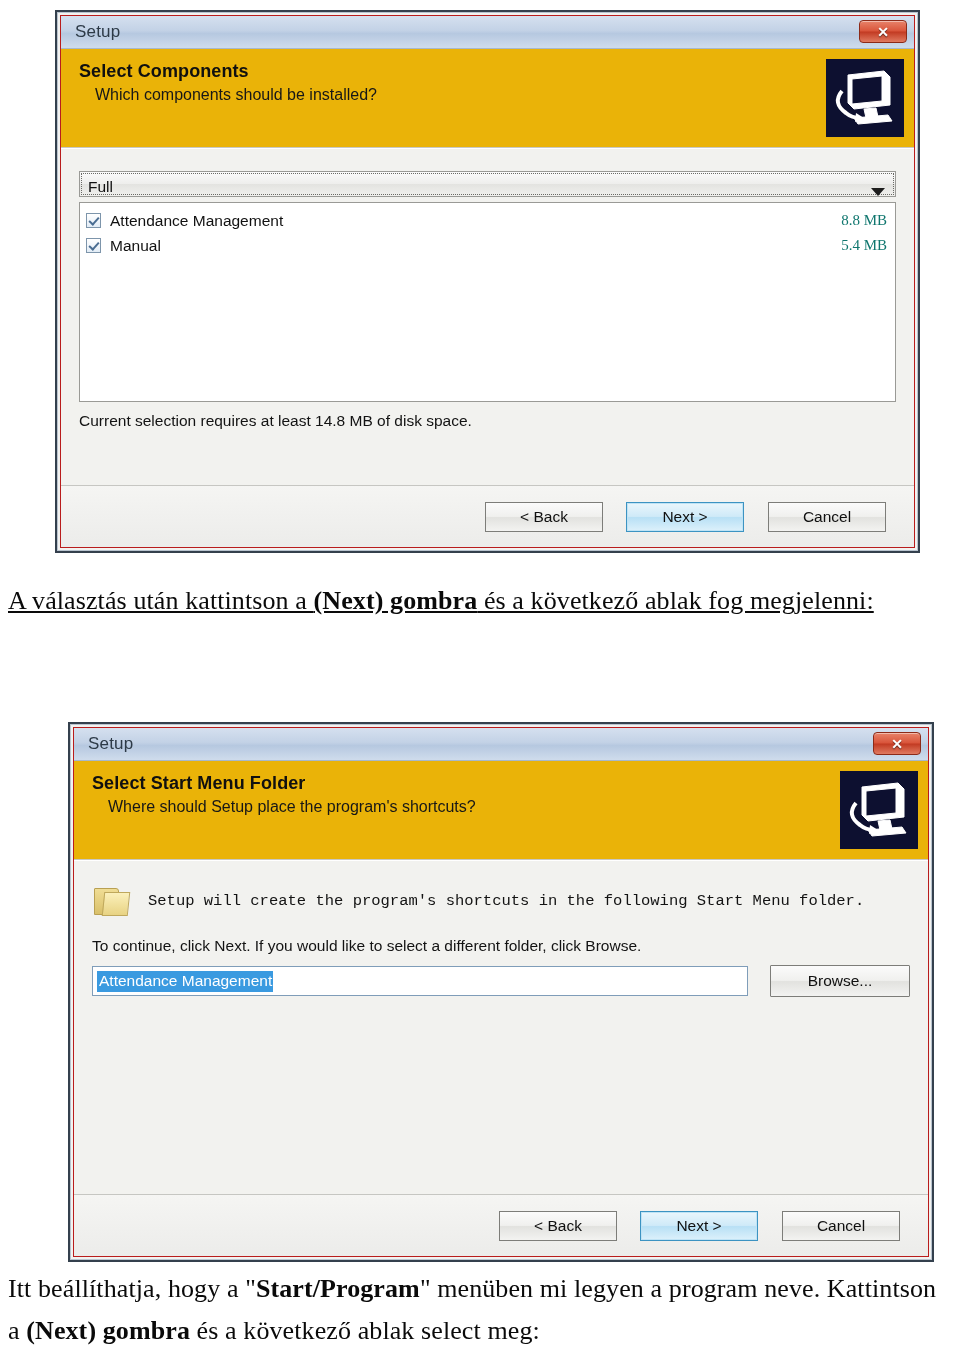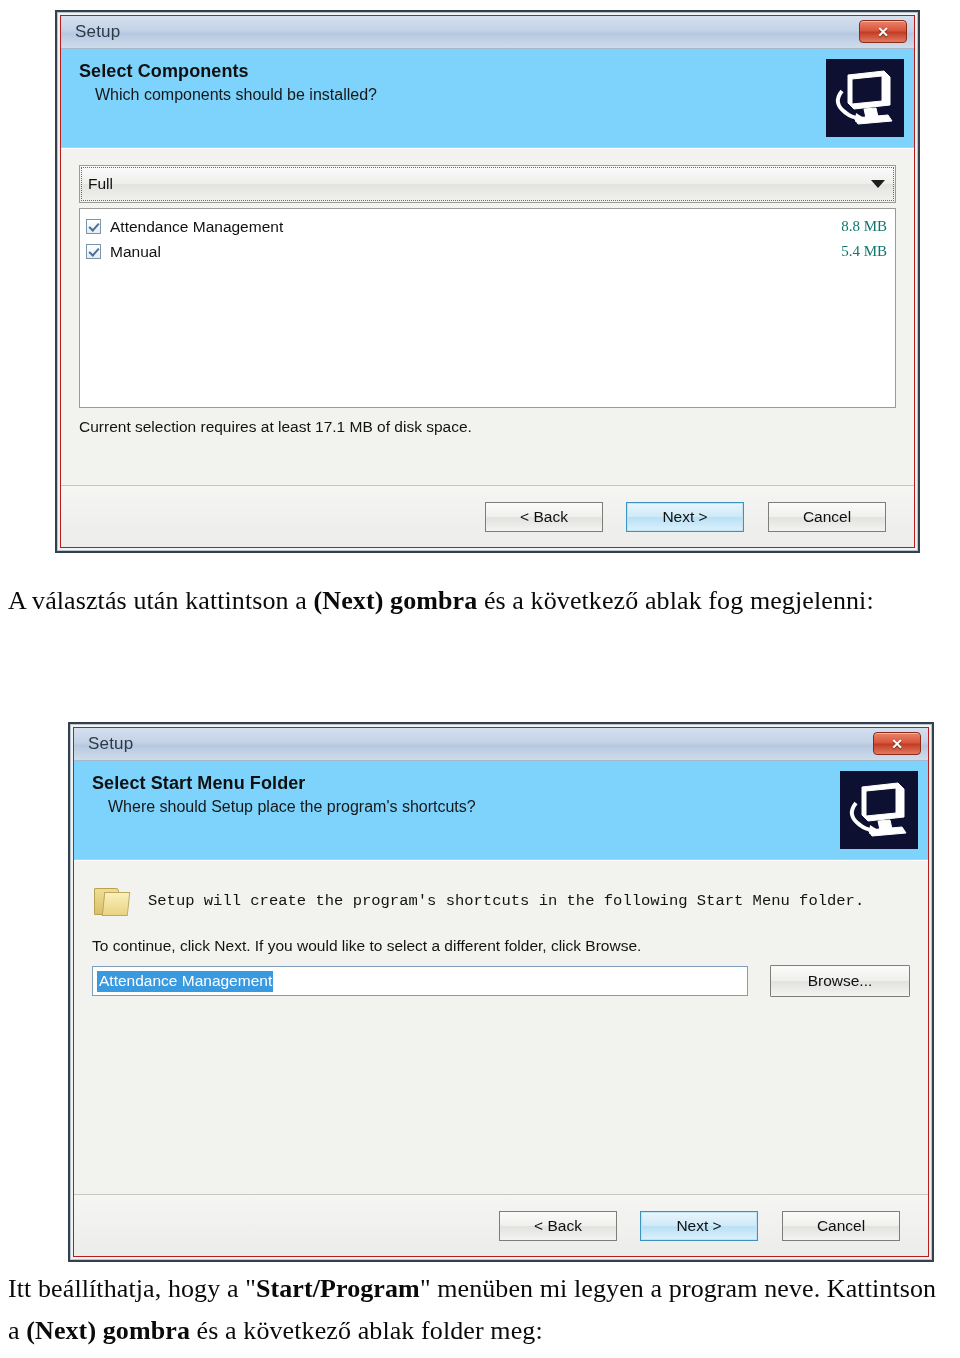--- a/index.html
+++ b/index.html
@@ -68,21 +68,21 @@
     font-size: 14px;
     font-weight: bold;
     line-height: 1;
     text-shadow: 0 1px 1px rgba(0,0,0,.6);
     font-family: "Liberation Sans", sans-serif;
   }
 
   
   .header-band {
     flex: 0 0 auto;
-    background: #7dd3fc;
+    background: #eab308;
     border-bottom: 1px solid #c8c8c4;
     display: flex;
     align-items: flex-start;
     padding: 12px 10px 10px 18px;
     position: relative;
     min-height: 76px;
     box-sizing: border-box;
   }
   .header-texts { flex: 1 1 auto; }
   .header-title {
@@ -119,26 +119,26 @@
   }
   .body-text {
     font-size: 15.5px;
     color: #131313;
     line-height: 1.35;
     font-family: "Liberation Sans", sans-serif;
   }
 
   
   .combo {
-    margin-top: 2px;
-    height: 38px;
+    margin-top: 8px;
+    height: 26px;
     background: linear-gradient(to bottom,#fbfbfb 0%, #eeeeec 50%, #e3e3e0 51%, #f1f1ee 100%);
     border: 1px solid #9a9a96;
     display: flex;
-    align-items: center;
+    align-items: flex-end;
     position: relative;
     box-sizing: border-box;
     cursor: pointer;
   }
   .combo::before {
     content: "";
     position: absolute;
     left: 1px; top: 1px; right: 1px; bottom: 1px;
     border: 1px dotted #6a6a66;
     pointer-events: none;
@@ -387,39 +387,39 @@
           <span class="comp-name">Attendance Management</span>
           <span class="comp-size">8.8 MB</span>
         </div>
         <div class="comp-row">
           <span class="chk"></span>
           <span class="comp-name">Manual</span>
           <span class="comp-size">5.4 MB</span>
         </div>
       </div>
 
-      <div class="diskline">Current selection requires at least 17.1 MB of disk space.</div>
+      <div class="diskline">Current selection requires at least 14.8 MB of disk space.</div>
     </div>
 
     <div class="dlg-footer">
       <div class="btn">
         <span>&lt; Back</span>
       </div>
       <div class="btn focused">
         <span>Next &gt;</span>
       </div>
       <div class="btn">
         <span>Cancel</span>
       </div>
     </div>
 
   </div>
 </div>
 
-<div class="para" style="top:580px;">
+<div class="para" style="top:580px;text-decoration:underline;">
   <span>A választás után kattintson a </span><b>(Next) gombra</b><span> és a következő ablak fog megjelenni:</span>
 </div>
 
 <div class="setup-window" style="left:68px; top:722px; width:866px; height:540px;">
   <div class="win-inner">
 
     <div class="titlebar">
       <span class="title-text">Setup</span>
       <div class="close-btn">
         <span class="x">✕</span>
@@ -475,14 +475,14 @@
       </div>
       <div class="btn">
         <span>Cancel</span>
       </div>
     </div>
 
   </div>
 </div>
 
 <div class="para" style="top:1268px;">
-  <span>Itt beállíthatja, hogy a "</span><b>Start/Program</b><span>" menüben mi legyen a program neve. Kattintson a </span><b>(Next) gombra</b><span> és a következő ablak folder meg:</span>
+  <span>Itt beállíthatja, hogy a "</span><b>Start/Program</b><span>" menüben mi legyen a program neve. Kattintson a </span><b>(Next) gombra</b><span> és a következő ablak select meg:</span>
 </div>
 
 </body></html>

